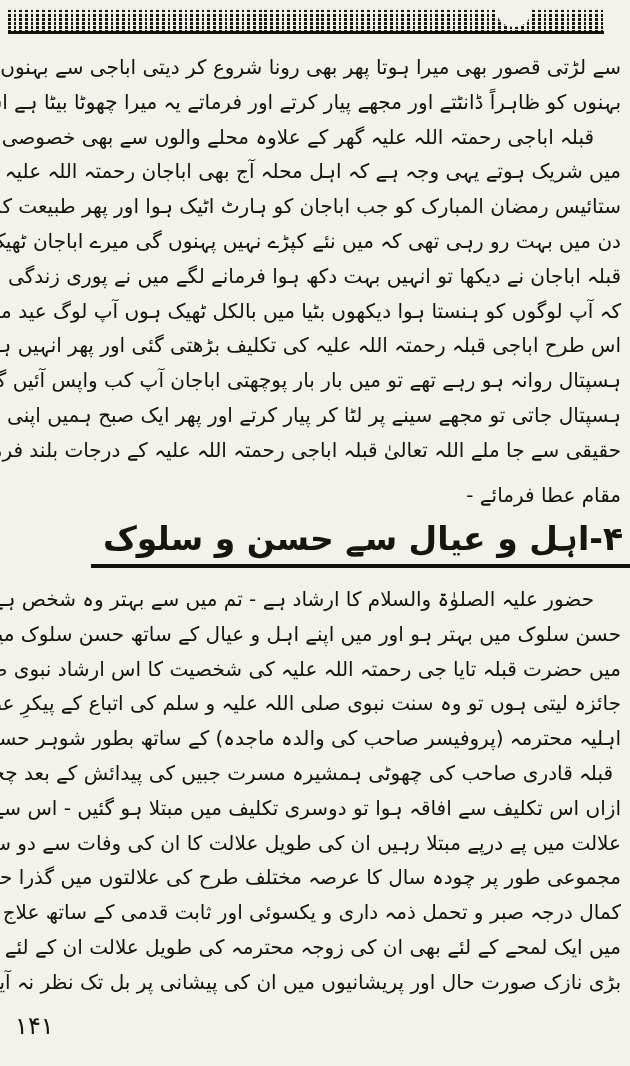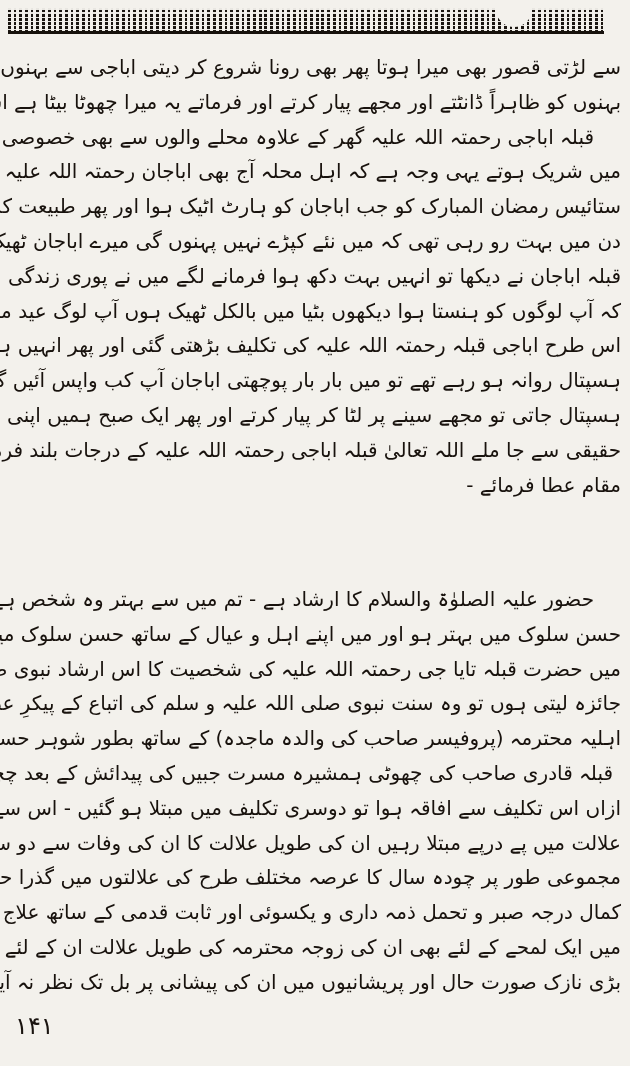--- a/index.html
+++ b/index.html
@@ -41,21 +41,21 @@
   .tb2{top:582px;}
   .line{
     height:34.8px;line-height:34.8px;
     text-align:justify;
     text-align-last:justify;
     white-space:nowrap;
     letter-spacing:0.2px;
   }
   .line.indent{padding-right:27px;}
   .line.indent-sm{padding-right:8px;}
-  .line.last{text-align:right;text-align-last:right;}
+  .line.last{text-align:right;text-align-last:right;margin-top:10px;}
   
   .heading-row{
     position:absolute;top:504px;left:0;width:630px;height:78px;
     display:flex;align-items:center;justify-content:center;
   }
   .heading{
     direction:rtl;
     transform:translateX(48px);
     font-size:33px;font-weight:bold;
     padding:0 12px 6px 12px;
@@ -86,20 +86,23 @@
     <div class="line">دن میں بہت رو رہی تھی کہ میں نئے کپڑے نہیں پہنوں گی میرے اباجان ٹھیک ہوں گے یا نہیں - جب</div>
     <div class="line">قبلہ اباجان  نے دیکھا تو انہیں بہت دکھ ہوا فرمانے لگے میں نے پوری زندگی اسی کوشش میں گذاری ہے</div>
     <div class="line">کہ آپ لوگوں کو ہنستا ہوا دیکھوں بٹیا میں بالکل ٹھیک ہوں آپ لوگ عید منائیں مجھے بہت خوشی ہو گی -</div>
     <div class="line">اس طرح اباجی قبلہ رحمتہ اللہ علیہ کی تکلیف بڑھتی گئی اور پھر انہیں ہسپتال داخل کروا دیا گیا جب</div>
     <div class="line">ہسپتال روانہ ہو رہے تھے تو میں بار بار پوچھتی اباجان آپ کب واپس آئیں گے - وہ خاموش ہو جاتے میں</div>
     <div class="line">ہسپتال جاتی تو مجھے سینے پر لٹا کر پیار کرتے اور پھر ایک صبح ہمیں اپنی شفقتوں سے محروم کر کے خالق</div>
     <div class="line">حقیقی سے جا ملے اللہ تعالیٰ قبلہ اباجی رحمتہ اللہ علیہ کے درجات بلند فرمائے - اور جنت الفردوس میں اعلیٰ</div>
     <div class="line last">مقام عطا فرمائے -</div>
   </div>
 
+  <div class="heading-row">
+    <div class="heading">۴-اہل و عیال سے حسن و سلوک</div>
+  </div>
 
   <div class="textblock tb2">
     <div class="line indent">حضور علیہ الصلوٰۃ والسلام کا ارشاد ہے - تم میں سے بہتر وہ شخص ہے جو اپنے بیوی بچوں کے ساتھ</div>
     <div class="line">حسن سلوک میں بہتر ہو اور میں اپنے اہل و عیال کے ساتھ حسن سلوک میں سب سے بہتر ہوں - جب</div>
     <div class="line">میں حضرت قبلہ تایا جی رحمتہ اللہ علیہ کی شخصیت کا اس ارشاد نبوی صلی اللہ علیہ و سلم کی روشنی میں</div>
     <div class="line">جائزہ لیتی ہوں تو وہ سنت نبوی صلی اللہ علیہ و سلم کی اتباع کے پیکرِ عظیم نظر آتے ہیں میں نے آپ کے اپنی</div>
     <div class="line">اہلیہ محترمہ (پروفیسر صاحب کی والدہ ماجدہ) کے ساتھ بطور شوہر حسن سلوک کا مشاہدہ سال ہا سال کیا ہے -</div>
     <div class="line indent-sm">قبلہ  قادری صاحب کی چھوٹی ہمشیرہ مسرت جبیں کی پیدائش کے بعد چچی جان سخت علیل ہو گئیں بعد</div>
     <div class="line">ازاں اس تکلیف سے افاقہ ہوا تو دوسری تکلیف میں مبتلا ہو گئیں - اس سے صحت یاب ہوئیں تو مزید</div>
     <div class="line">علالت میں پے درپے مبتلا رہیں ان کی طویل علالت کا ان کی وفات سے دو سال پہلے تک سلسلہ جاری رہا -</div>

